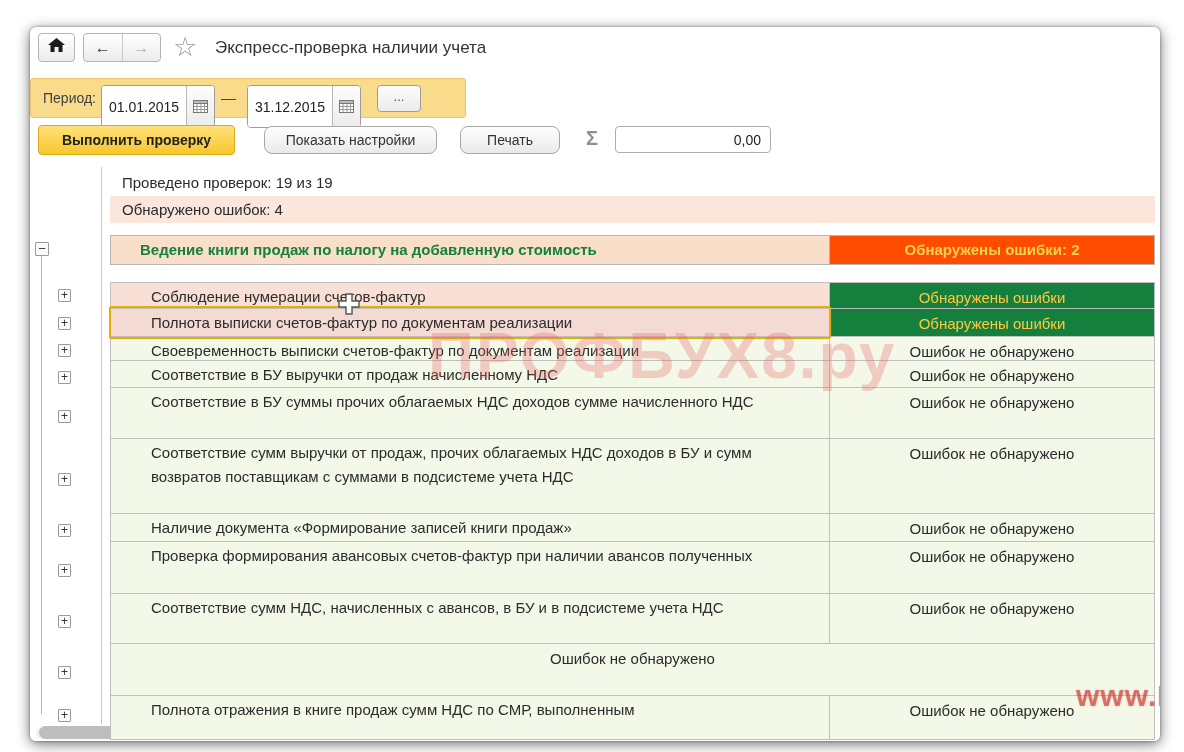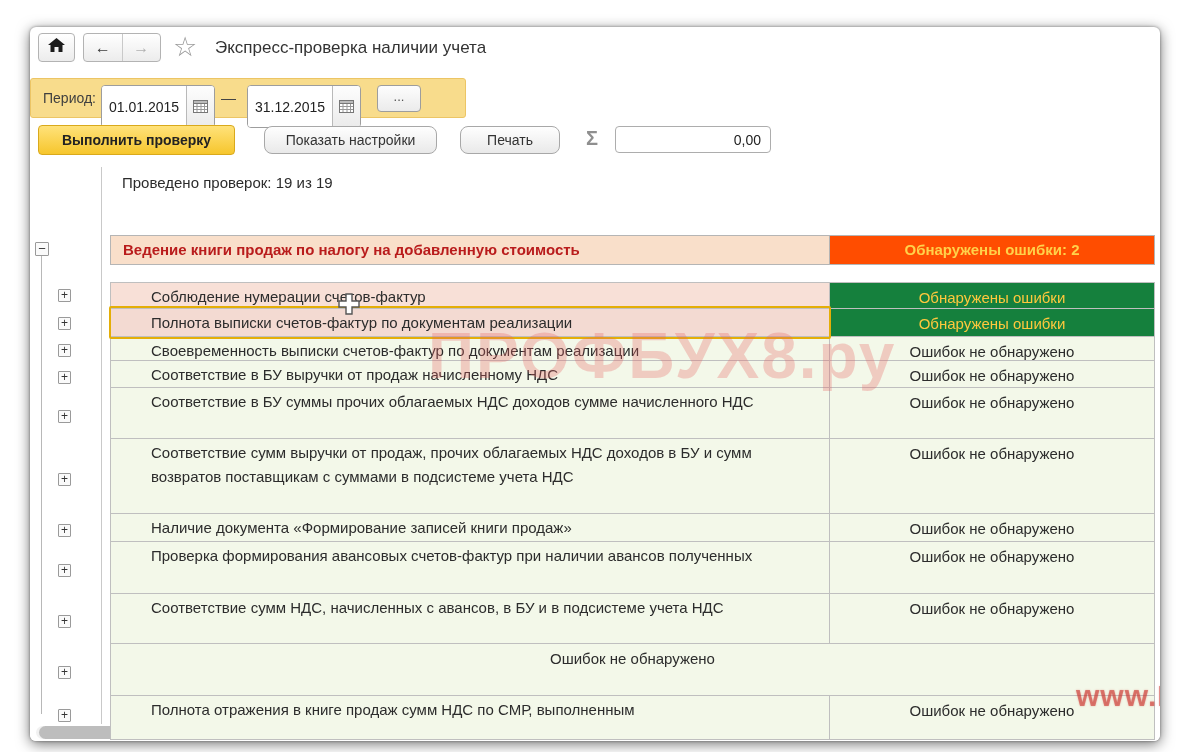--- a/index.html
+++ b/index.html
@@ -48,21 +48,21 @@
   .btn-std { position:absolute; top:99px; height:28px; background:linear-gradient(#fefefe,#e9e9e9); border:1px solid #a8a8a8; border-radius:8px; font-size:14px; color:#333; text-align:center; line-height:26px; cursor:pointer; }
   .btn-settings { left:234px; width:173px; }
   .btn-print { left:430px; width:100px; }
   .sigma { position:absolute; left:556px; top:100px; font-size:20px; color:#8f8f8f; font-weight:bold; }
   .sum-field { position:absolute; left:585px; top:99px; width:156px; height:27px; border:1px solid #adadad; border-radius:4px; background:#fff; font-size:14px; color:#222; text-align:right; padding-right:9px; font-family:"Liberation Sans",sans-serif; }
   
   .info-row { position:absolute; left:80px; width:1045px; height:27px; line-height:27px; padding-left:12px; font-size:15px; color:#2c2c2c; }
   .info-checks { top:142px; background:#fff; }
   .info-errors { top:169px; background:#fbe6dc; }
   .section-row { position:absolute; left:80px; top:208px; width:1045px; height:30px; display:flex; border:1px solid #b5b5b5; cursor:pointer; }
-  .section-desc { width:719px; background:#f9dfca; font-size:15px; font-weight:bold; color:#b91c1c; line-height:28px; padding-left:12px; border-right:1px solid #b5b5b5; }
+  .section-desc { width:719px; background:#f9dfca; font-size:15px; font-weight:bold; color:#15803d; line-height:28px; padding-left:29px; border-right:1px solid #b5b5b5; }
   .section-status { flex:1; background:#ff4d00; color:#ffd24a; font-size:15px; font-weight:bold; text-align:center; line-height:28px; }
   .rows { position:absolute; left:80px; top:255px; width:1045px; z-index:1; }
   .trow { display:flex; border-left:1px solid #bfbfbf; border-right:1px solid #bfbfbf; border-bottom:1px solid #bfbfbf; cursor:pointer; }
   .trow:first-child { border-top:1px solid #bfbfbf; }
   .tdesc { width:719px; border-right:1px solid #bfbfbf; font-size:15px; color:#2c2c2c; line-height:24px; padding:2px 42px 0 40px; }
   .tstatus { flex:1; font-size:15px; text-align:center; padding-top:3px; line-height:24px; }
   .bg-err  .tdesc { background:#f8e0d7; }
   .bg-err  .tstatus { background:#15803d; color:#ffc83d; }
   .bg-ok   .tdesc { background:#f3f8e9; }
   .bg-ok   .tstatus { background:#f3f8e9; color:#2c2c2c; }
@@ -134,20 +134,21 @@
       <div class="btn-more">...</div>
     </div>
 
     <div class="btn-run">Выполнить проверку</div>
     <div class="btn-std btn-settings">Показать настройки</div>
     <div class="btn-std btn-print">Печать</div>
     <div class="sigma">Σ</div>
     <input class="sum-field" value="0,00" style="">
 
     <div class="info-row info-checks">Проведено проверок: 19 из 19</div>
+    <div class="info-row info-errors">Обнаружено ошибок: 4</div>
 
     <div class="section-row">
       <div class="section-desc">Ведение книги продаж по налогу на добавленную стоимость</div>
       <div class="section-status">Обнаружены ошибки: 2</div>
     </div>
 
     <div class="rows">
       <div class="trow bg-err" style="height:27px">
         <div class="tdesc">Соблюдение нумерации счетов-фактур</div>
         <div class="tstatus">Обнаружены ошибки</div>

